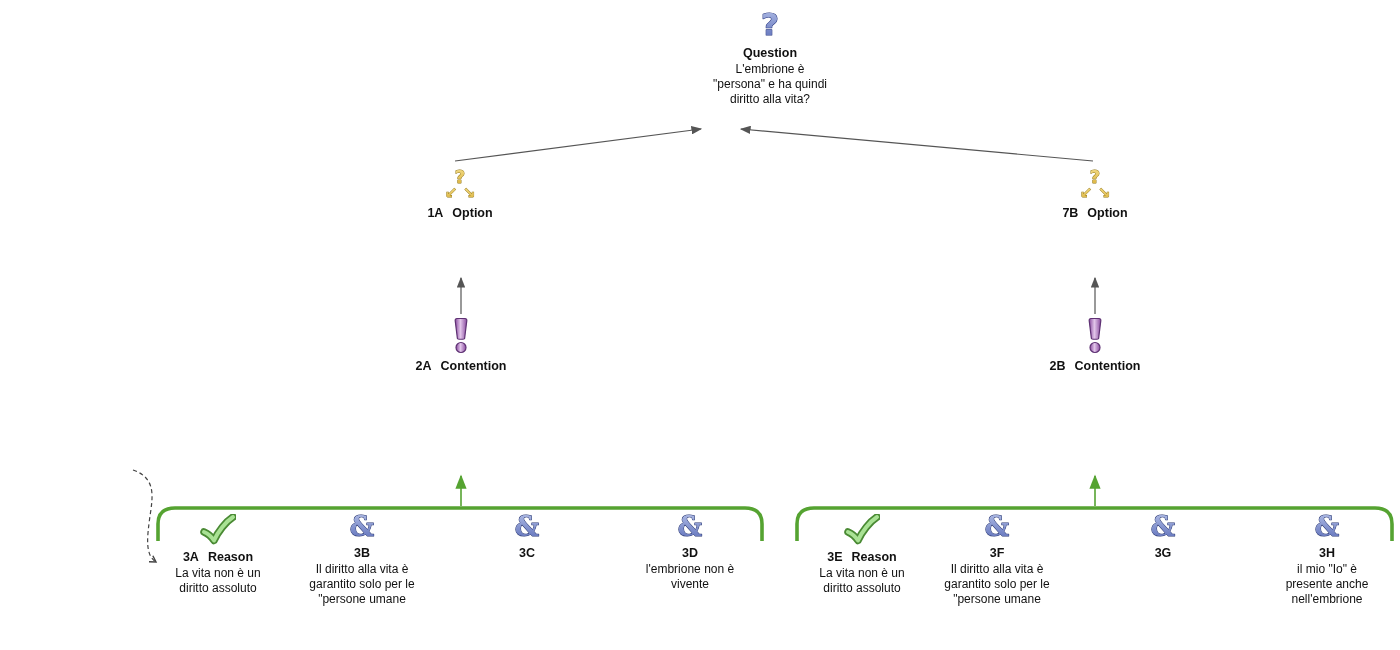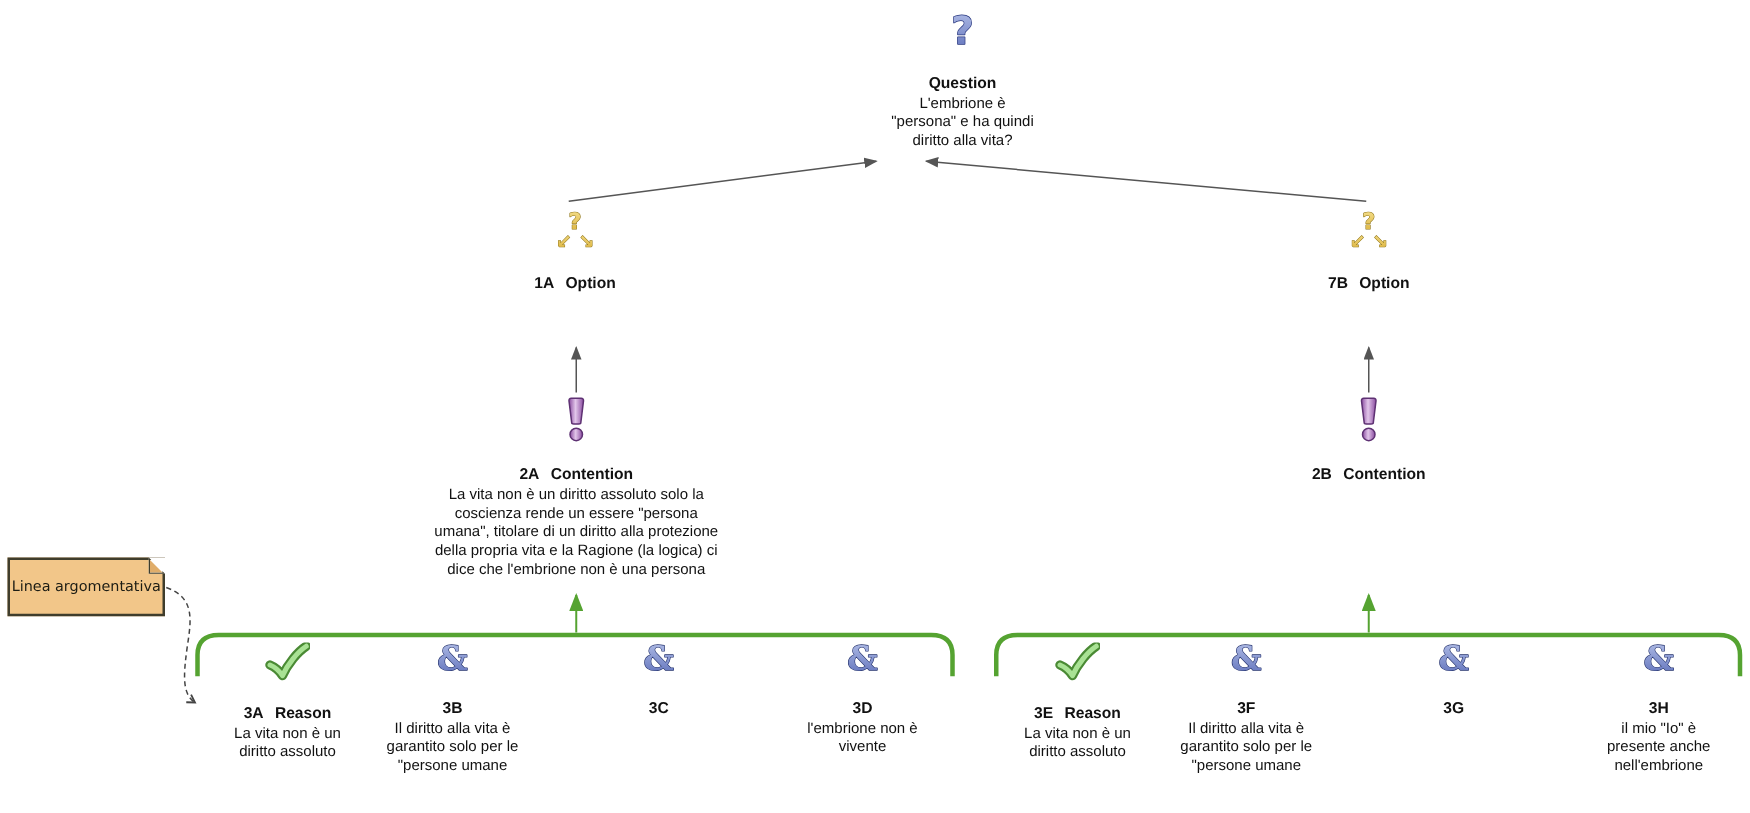--- a/index.html
+++ b/index.html
@@ -7,21 +7,21 @@
     position:relative;width:1400px;height:650px;background:#ffffff;
     font-family:"Liberation Sans", sans-serif;color:#111;overflow:hidden;
   }
   svg.overlay{position:absolute;left:0;top:0;z-index:1;}
   .node{
     position:absolute;transform:translateX(-50%);
     display:flex;flex-direction:column;align-items:center;
     z-index:2;text-align:center;
   }
   .node .icon{line-height:0;margin-bottom:2px;}
-  .hdr{font-weight:bold;font-size:12.5px;line-height:14px;margin:15px 0 2px 0;white-space:nowrap;}
+  .hdr{font-weight:bold;font-size:12.5px;line-height:14px;margin:2px 0 2px 0;white-space:nowrap;}
   .hdr .type{margin-left:9px;}
   .hdr span:empty{display:none;margin:0;}
   .ntext{font-size:12px;line-height:15px;}
   
   .note{
     position:absolute;left:6px;top:446px;width:122px;height:43px;z-index:2;
     background:#f2c689;border:2px solid #3f3d2c;
     display:flex;align-items:center;justify-content:center;text-align:center;
     font-family:"DejaVu Sans", sans-serif;font-size:11.5px;line-height:15px;color:#1c1c14;
   }
@@ -124,36 +124,35 @@
   <div class="node" style="left:461px;top:317px;width:232px">
     <span class="icon">
       <svg width="18" height="38" viewBox="0 0 18 38">
         <path d="M5,1.5 L13,1.5 C14.2,1.5 15,2.5 14.8,3.7 L12.6,21.5 C12.5,22.5 5.5,22.5 5.4,21.5 L3.2,3.7 C3,2.5 3.8,1.5 5,1.5 Z" fill="url(#gPurple)" stroke="#5e3173" stroke-width="1.2"></path>
         <circle cx="9" cy="30.5" r="5" fill="url(#gPurple)" stroke="#5e3173" stroke-width="1.2"></circle>
       </svg>
     </span>
     <div class="hdr">
       <span>2A</span><span class="type">Contention</span>
     </div>
-    <div class="ntext">La vita non è un diritto assoluto solo la coscienza rende un essere "persona umana", titolare di un diritto alla protezione della propria vita e la Ragione (la logica) ci dice che l'embrione non è una persona</div>
   </div>
 
   <div class="node" style="left:1095px;top:317px;width:214px">
     <span class="icon">
       <svg width="18" height="38" viewBox="0 0 18 38">
         <path d="M5,1.5 L13,1.5 C14.2,1.5 15,2.5 14.8,3.7 L12.6,21.5 C12.5,22.5 5.5,22.5 5.4,21.5 L3.2,3.7 C3,2.5 3.8,1.5 5,1.5 Z" fill="url(#gPurple)" stroke="#5e3173" stroke-width="1.2"></path>
         <circle cx="9" cy="30.5" r="5" fill="url(#gPurple)" stroke="#5e3173" stroke-width="1.2"></circle>
       </svg>
     </span>
     <div class="hdr">
       <span>2B</span><span class="type">Contention</span>
     </div>
   </div>
 
-  <div class="node" style="left:230px;top:514px;width:112px">
+  <div class="node" style="left:218px;top:514px;width:112px">
     <span class="icon">
       <svg width="36" height="32" viewBox="0 0 36 32">
         <path d="M4,18 C9,20 12,23.5 14,26.5 C18,17.5 26,7.5 33,3" fill="none" stroke="#4a8a34" stroke-width="7.5" stroke-linecap="round" stroke-linejoin="round"></path>
         <path d="M4,18 C9,20 12,23.5 14,26.5 C18,17.5 26,7.5 33,3" fill="none" stroke="#a9e294" stroke-width="4" stroke-linecap="round" stroke-linejoin="round"></path>
       </svg>
     </span>
     <div class="hdr">
       <span>3A</span><span class="type">Reason</span>
     </div>
     <div class="ntext">La vita non è un diritto assoluto</div>
@@ -235,19 +234,14 @@
       <svg width="28" height="32" viewBox="0 0 28 32">
           <text x="14" y="26" text-anchor="middle" font-family="DejaVu Serif, serif" font-size="27" font-weight="bold" fill="url(#gBlue)" stroke="#25336e" stroke-width="1" paint-order="stroke" stroke-linejoin="round">&amp;</text>
         </svg>
     </span>
     <div class="hdr">
       <span>3H</span>
     </div>
     <div class="ntext">il mio "Io" è presente anche nell'embrione</div>
   </div>
 
-  <div class="note">
-    <span class="fold"></span>
-    <span class="fold-inner"></span>
-    <span>Linea argomentativa</span>
-  </div>
 
 </div>
 
 </body></html>

